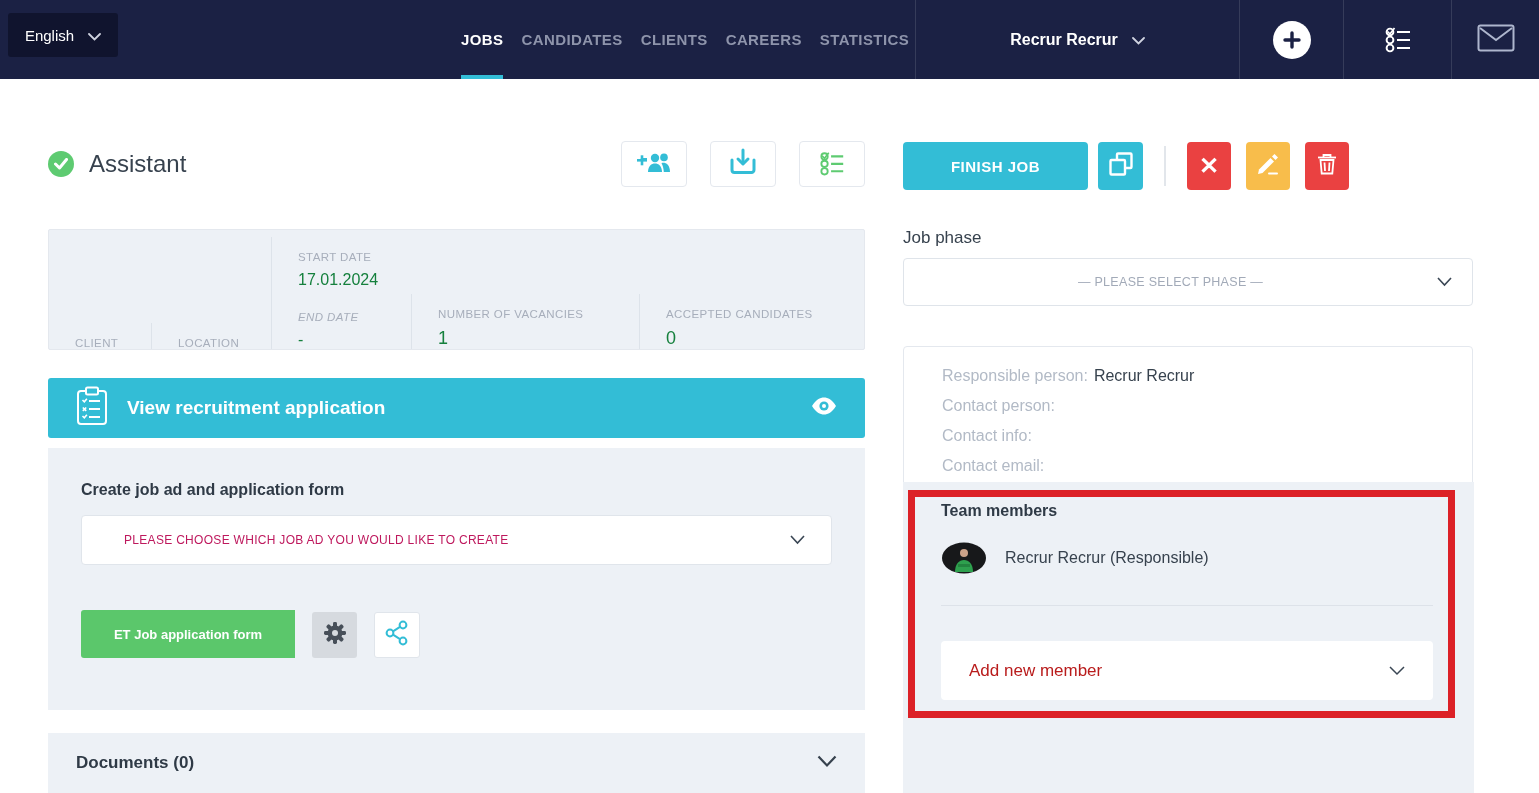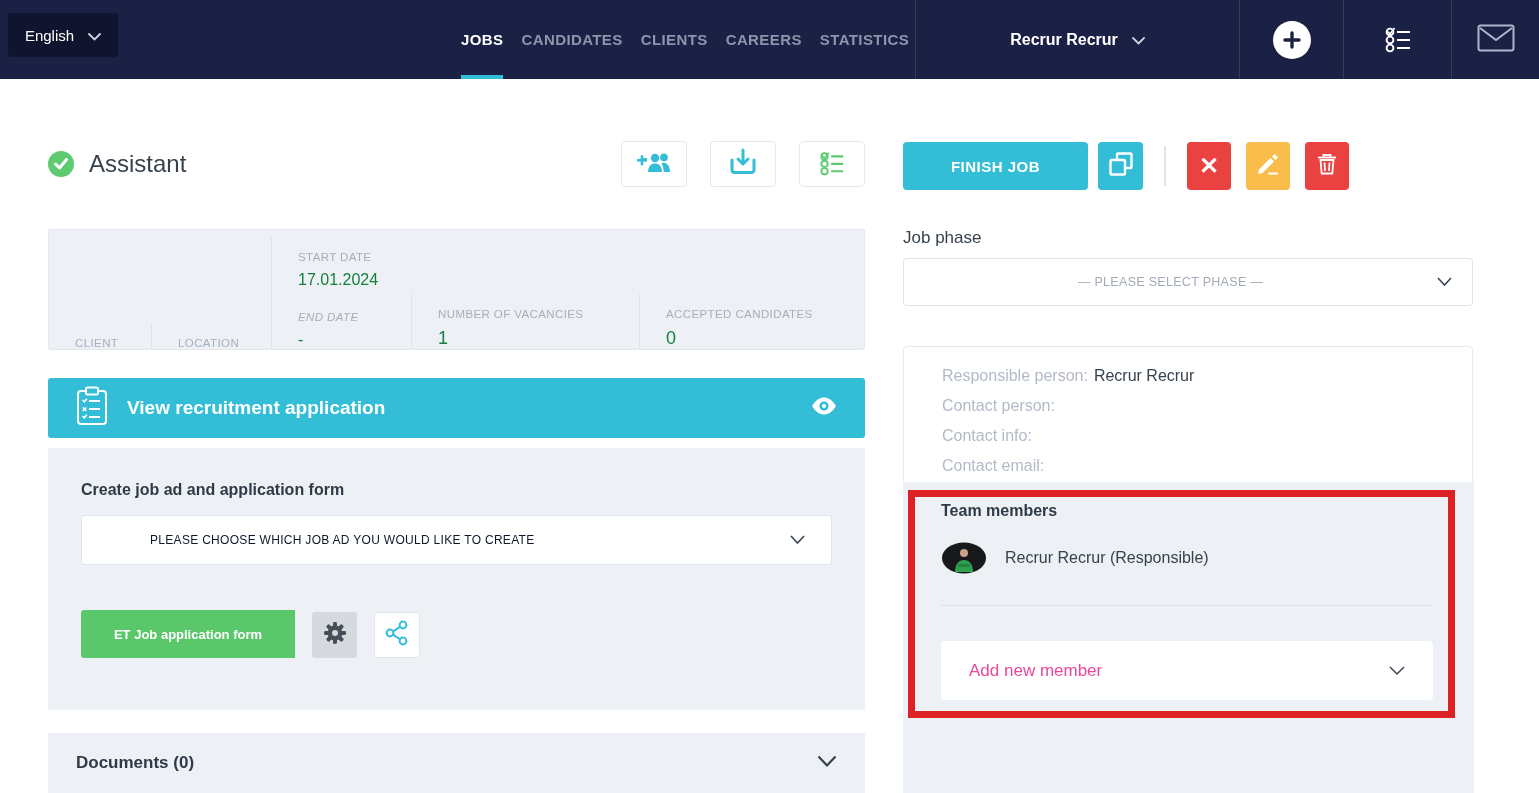--- a/index.html
+++ b/index.html
@@ -40,21 +40,21 @@
   .info-sublabel { margin-top:22px;font-style:italic; }
 
   .banner { position:absolute; left:48px; top:378px; width:817px; height:60px; background:#33bdd6; border-radius:3px;
             display:flex; align-items:center; padding:0 28px; cursor:pointer; }
   .banner-text { color:#fff; font-size:19px; font-weight:bold; margin-left:17px; flex:1; }
 
   .create-section { position:absolute; left:48px; top:448px; width:817px; height:262px; background:#edf1f6; }
   .create-heading { position:absolute; left:33px; top:33px; font-size:16px; font-weight:bold; color:#2f3a46; }
   .ad-dropdown { position:absolute; left:33px; top:67px; width:751px; height:50px; background:#fff; border:1px solid #e0e5eb; border-radius:4px;
                  display:flex; align-items:center; cursor:pointer; }
-  .ad-dropdown-text { margin-left:68px; font-size:12px; color:#0f172a; letter-spacing:.3px; flex:1; }
+  .ad-dropdown-text { margin-left:42px; font-size:12px; color:#be185d; letter-spacing:.3px; flex:1; }
   .link-row { position:absolute; left:33px; top:162px; height:48px; display:flex; align-items:flex-end; }
   .form-tag { width:214px; height:48px; background:#5bc76b; border-radius:3px 0 0 3px; display:flex; align-items:center; justify-content:center;
               color:#fff; font-size:13px; font-weight:bold; }
   .link-box { width:411px; height:48px; background:#fff; border:2px solid #5bc76b; display:flex; align-items:center; position:relative; }
   .link-text { margin-left:18px; max-width:330px; overflow:hidden; white-space:nowrap; text-overflow:ellipsis;
                color:#45c55c; font-size:17px; text-decoration:underline; cursor:pointer; }
   .link-eye { position:absolute; right:12px; top:12px; }
   .gear-btn { width:45px; height:46px; margin-left:17px; background:#d6dadf; border-radius:3px; display:flex; align-items:center; justify-content:center; cursor:pointer; }
   .share-btn { width:46px; height:46px; margin-left:17px; background:#fff; border:1px solid #e0e5eb; border-radius:3px; display:flex; align-items:center; justify-content:center; cursor:pointer; }
 
@@ -83,21 +83,21 @@
 
   .team-panel { position:absolute; left:903px; top:482px; width:571px; height:334px; background:#edf1f6; }
   .team-highlight { position:absolute; left:5px; top:8px; width:547px; height:228px; border:7px solid #dc2127; pointer-events:none; }
   .team-heading { position:absolute; left:38px; top:20px; font-size:16px; font-weight:bold; color:#2f3a46; }
   .member-row { position:absolute; left:38px; top:60px; display:flex; align-items:center; }
   .member-avatar { width:46px; height:32px; }
   .member-name { margin-left:18px; font-size:16px; color:#37424e; }
   .team-divider { position:absolute; left:38px; top:123px; width:492px; height:1px; background:#dde2e9; }
   .add-member { position:absolute; left:38px; top:159px; width:492px; height:59px; background:#fff; border-radius:4px;
                 display:flex; align-items:center; cursor:pointer; }
-  .add-member-text { margin-left:28px; font-size:17px; color:#ec4899; flex:1; }
+  .add-member-text { margin-left:28px; font-size:17px; color:#b91c1c; flex:1; }
   .add-member-chev { margin-right:28px; }
 </style>
 </head>
 <body>
 
 <div class="page">
 
   <header class="navbar">
     <div class="lang-box">
       <span>English</span>

